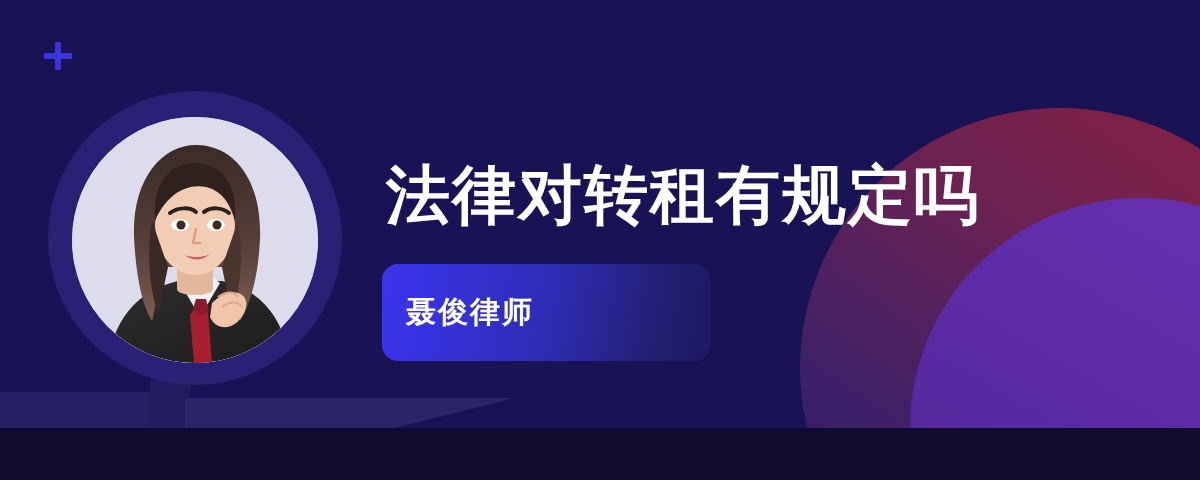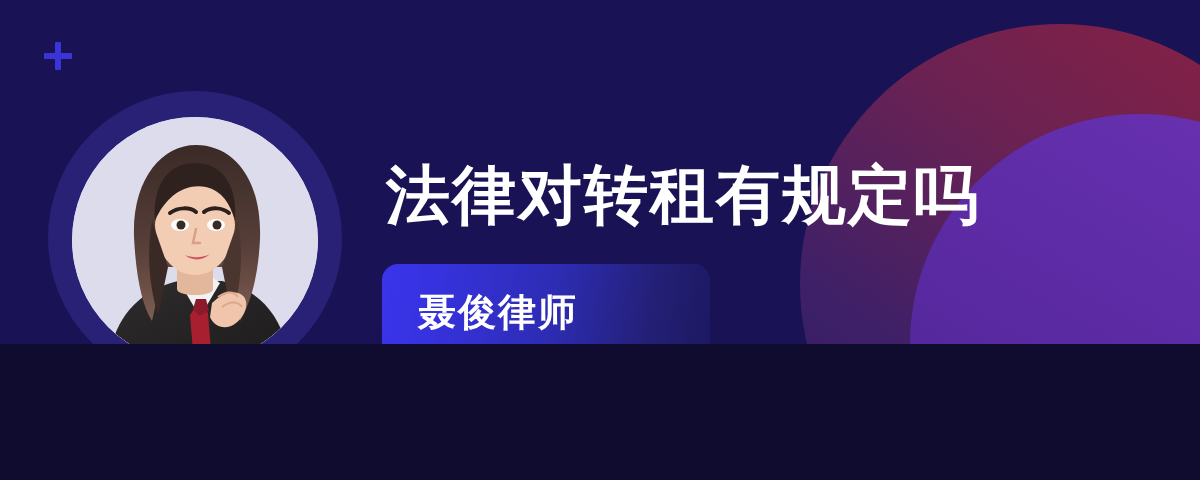--- a/index.html
+++ b/index.html
@@ -7,21 +7,21 @@
     padding: 0;
     background: #0f0c30;
   }
   body {
     font-family: "Liberation Sans", "DejaVu Sans", sans-serif;
   }
 
   #banner {
     position: relative;
     width: 1200px;
-    height: 344px;
+    height: 428px;
     overflow: hidden;
     background: #191355;
   }
 
   
   .deco-layer {
     position: absolute;
     inset: 0;
     overflow: hidden;
     pointer-events: none;
@@ -151,24 +151,24 @@
     top: 264px;
     width: 328px;
     height: 97px;
     border-radius: 16px;
     background: linear-gradient(100deg, #3b34ec 0%, #3632dd 18%, #2d2cb2 52%, #231f74 82%, #1d1860 100%);
     display: flex;
     align-items: center;
   }
   .name-badge-label {
     color: #ffffff;
-    font-size: 38px;
+    font-size: 30px;
     font-weight: bold;
     letter-spacing: 2px;
-    padding-left: 36px;
+    padding-left: 24px;
     white-space: nowrap;
   }
 </style>
 </head>
 <body>
 
 <div id="banner">
 
   <div class="deco-layer">
     <div class="deco-circle-warm"></div>

